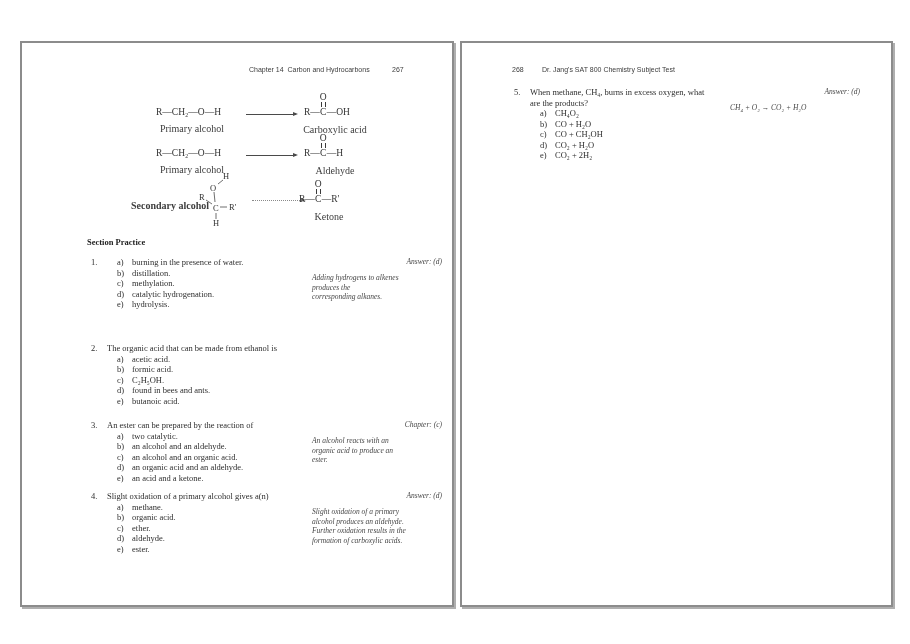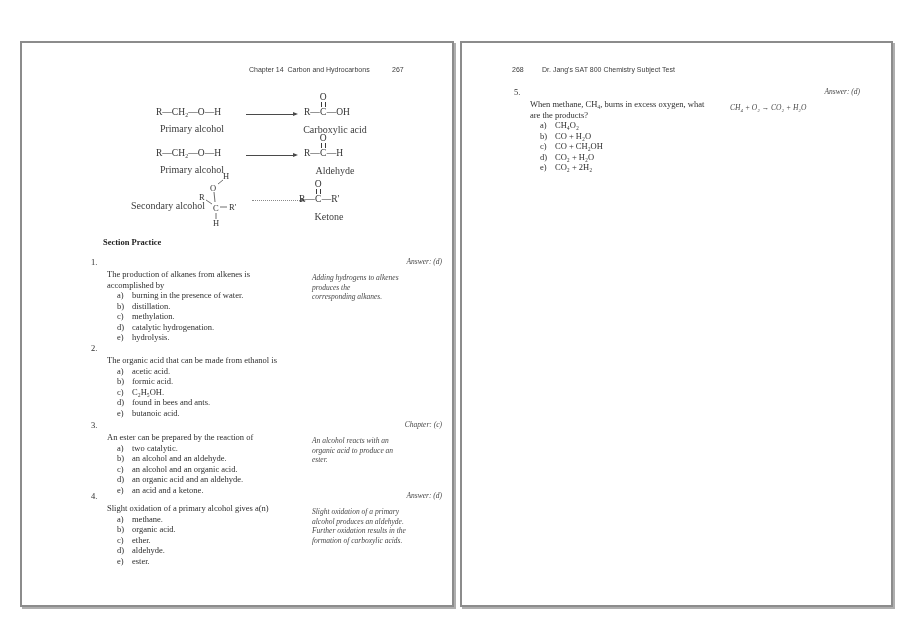--- a/index.html
+++ b/index.html
@@ -40,21 +40,21 @@
   .rx-arrow.dotted::after{border-left-color:#6a6a6a;}
   .sec-svg{position:absolute;}
   .sec-svg text{font-family:"Liberation Serif","DejaVu Serif",serif;font-size:8.5px;fill:#333;}
   .sec-svg line{stroke:#4a4a4a;stroke-width:0.8;}
 
   
   .section-heading{position:absolute;font-size:8.5px;font-weight:bold;color:#222;}
   .question{position:absolute;font-size:8.5px;line-height:10.5px;}
   .q-num{position:absolute;left:0;top:0;}
   .q-body{margin-left:16px;width:212px;}
-  .q-text{white-space:pre-line;margin-top:12px;}
+  .q-text{white-space:pre-line;}
   .q-options{margin-left:10px;}
   .opt{display:flex;}
   .opt-key{width:15px;flex:0 0 15px;}
   .opt-text{white-space:nowrap;}
   .q-answer{position:absolute;top:0;width:130px;font-style:italic;color:#474747;}
   .ans{font-size:7.5px;line-height:9px;text-align:right;}
   .expl{font-size:7.5px;line-height:9.5px;margin-top:7px;white-space:pre-line;}
   #q5 .q-answer{left:216px;}
   .lq .q-answer{left:221px;}
 </style>
@@ -89,21 +89,21 @@
     <span class="s-side">R—</span>
     <span class="s-col">
       <span class="s-top">O</span>
       <span class="dbond"></span>
       <span class="s-c">C</span>
     </span>
     <span class="s-side">—H</span>
   </div>
   <div class="chem-label" style="left:272px;top:122px;width:82px;">Aldehyde</div>
 
-  <div class="chem-label" style="left:109px;top:157px;">Secondary alcohol</div>
+  <div class="chem-label" style="left:109px;top:157px;font-weight:bold;">Secondary alcohol</div>
   <svg class="sec-svg" style="left:172px;top:126px;" width="54" height="58" viewBox="0 0 54 58">
     <line x1="24" y1="15" x2="29" y2="11"></line>
     <line x1="12" y1="31" x2="18" y2="35"></line>
     <line x1="21" y1="33" x2="20" y2="23"></line>
     <line x1="26" y1="38" x2="33" y2="38"></line>
     <line x1="22" y1="44" x2="22" y2="50"></line>
     <text x="29" y="10">H</text>
     <text x="16" y="22">O</text>
     <text x="5" y="31">R</text>
     <text x="19" y="42">C</text>
@@ -115,27 +115,25 @@
     <span class="s-side">R—</span>
     <span class="s-col">
       <span class="s-top">O</span>
       <span class="dbond"></span>
       <span class="s-c">C</span>
     </span>
     <span class="s-side">—R'</span>
   </div>
   <div class="chem-label" style="left:277px;top:168px;width:60px;">Ketone</div>
 
-  <div class="section-heading" style="left:81px;top:194px;">Section Practice</div>
+  <div class="section-heading" style="left:65px;top:194px;">Section Practice</div>
 
   <div class="question lq" id="q1" style="left:69px;top:214px;">
     <span class="q-num">1.</span>
     <div class="q-body">
-      <div class="q-text">The production of alkanes from alkenes is
-accomplished by</div>
       <div class="q-options">
           <div class="opt">
             <span class="opt-key">a)</span>
             <span class="opt-text">burning in the presence of water.</span>
           </div>
           <div class="opt">
             <span class="opt-key">b)</span>
             <span class="opt-text">distillation.</span>
           </div>
           <div class="opt">

